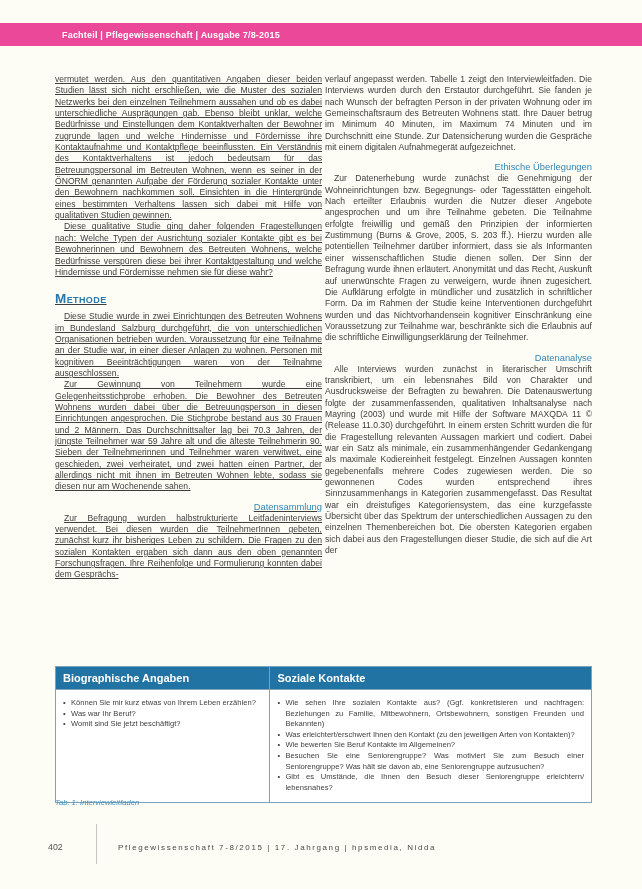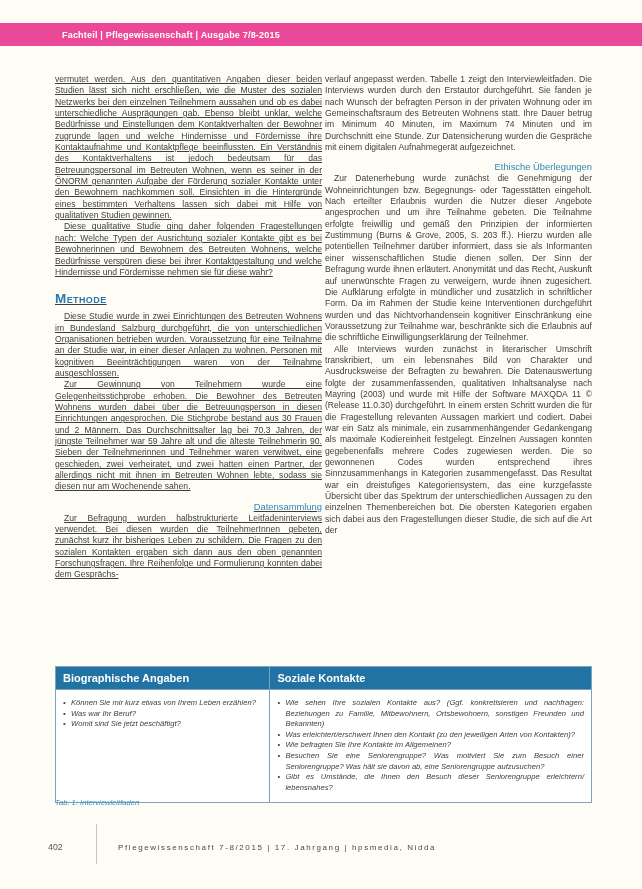--- a/index.html
+++ b/index.html
@@ -39,21 +39,21 @@
     border:1px solid #7ea3bd;background:#ffffff;
   }
   table.itable th{
     background:#2173a3;color:#ffffff;font-size:11px;font-weight:600;
     text-align:left;padding:5px 7px;border:1px solid #7ea3bd;
   }
   table.itable td{
     vertical-align:top;padding:8px 7px 9px;border:1px solid #7ea3bd;
     font-size:7.6px;line-height:10.6px;
   }
-  td ul{margin:0;padding:0;list-style:none;font-style:italic;}
+  td ul{margin:0;padding:0;list-style:none;}
   td li{
     position:relative;padding-left:8px;text-align:justify;color:#3e3e3e;
   }
   td li::before{
     content:"\2022";position:absolute;left:0;top:0;color:#3e3e3e;
   }
   .caption{
     position:absolute;left:55px;top:798px;font-size:7.6px;font-style:italic;
     color:#3e8fc0;
   }
@@ -85,20 +85,21 @@
     <p class="ind">Diese Studie wurde in zwei Einrichtungen des Betreuten Wohnens im Bundesland Salzburg durchgeführt, die von unterschiedlichen Organisationen betrieben wurden. Voraussetzung für eine Teilnahme an der Studie war, in einer dieser Anlagen zu wohnen. Personen mit kognitiven Beeinträchtigungen waren von der Teilnahme ausgeschlossen.</p>
     <p class="ind">Zur Gewinnung von Teilnehmern wurde eine Gelegenheitsstichprobe erhoben. Die Bewohner des Betreuten Wohnens wurden dabei über die Betreuungsperson in diesen Einrichtungen angesprochen. Die Stichprobe bestand aus 30 Frauen und 2 Männern. Das Durchschnittsalter lag bei 70.3 Jahren, der jüngste Teilnehmer war 59 Jahre alt und die älteste Teilnehmerin 90. Sieben der Teilnehmerinnen und Teilnehmer waren verwitwet, eine geschieden, zwei verheiratet, und zwei hatten einen Partner, der allerdings nicht mit ihnen im Betreuten Wohnen lebte, sodass sie diesen nur am Wochenende sahen.</p>
     <h3 class="sub">Datensammlung</h3>
     <p class="ind">Zur Befragung wurden halbstrukturierte Leitfadeninterviews verwendet. Bei diesen wurden die TeilnehmerInnen gebeten, zunächst kurz ihr bisheriges Leben zu schildern. Die Fragen zu den sozialen Kontakten ergaben sich dann aus den oben genannten Forschungsfragen. Ihre Reihenfolge und Formulierung konnten dabei dem Gesprächs-</p>
   </div>
 
   <div class="col col-right">
     <p>verlauf angepasst werden. Tabelle 1 zeigt den Interviewleitfaden. Die Interviews wurden durch den Erstautor durchgeführt. Sie fanden je nach Wunsch der befragten Person in der privaten Wohnung oder im Gemeinschaftsraum des Betreuten Wohnens statt. Ihre Dauer betrug im Minimum 40 Minuten, im Maximum 74 Minuten und im Durchschnitt eine Stunde. Zur Datensicherung wurden die Gespräche mit einem digitalen Aufnahmegerät aufgezeichnet.</p>
     <h3 class="sub">Ethische Überlegungen</h3>
     <p class="ind">Zur Datenerhebung wurde zunächst die Genehmigung der Wohneinrichtungen bzw. Begegnungs- oder Tagesstätten eingeholt. Nach erteilter Erlaubnis wurden die Nutzer dieser Angebote angesprochen und um ihre Teilnahme gebeten. Die Teilnahme erfolgte freiwillig und gemäß den Prinzipien der informierten Zustimmung (Burns &amp; Grove, 2005, S. 203 ff.). Hierzu wurden alle potentiellen Teilnehmer darüber informiert, dass sie als Informanten einer wissenschaftlichen Studie dienen sollen. Der Sinn der Befragung wurde ihnen erläutert. Anonymität und das Recht, Auskunft auf unerwünschte Fragen zu verweigern, wurde ihnen zugesichert. Die Aufklärung erfolgte in mündlicher und zusätzlich in schriftlicher Form. Da im Rahmen der Studie keine Interventionen durchgeführt wurden und das Nichtvorhandensein kognitiver Einschränkung eine Voraussetzung zur Teilnahme war, beschränkte sich die Erlaubnis auf die schriftliche Einwilligungserklärung der Teilnehmer.</p>
+    <h3 class="sub">Datenanalyse</h3>
     <p class="ind">Alle Interviews wurden zunächst in literarischer Umschrift transkribiert, um ein lebensnahes Bild von Charakter und Ausdrucksweise der Befragten zu bewahren. Die Datenauswertung folgte der zusammenfassenden, qualitativen Inhaltsanalyse nach Mayring (2003) und wurde mit Hilfe der Software MAXQDA 11 © (Release 11.0.30) durchgeführt. In einem ersten Schritt wurden die für die Fragestellung relevanten Aussagen markiert und codiert. Dabei war ein Satz als minimale, ein zusammenhängender Gedankengang als maximale Kodiereinheit festgelegt. Einzelnen Aussagen konnten gegebenenfalls mehrere Codes zugewiesen werden. Die so gewonnenen Codes wurden entsprechend ihres Sinnzusammenhangs in Kategorien zusammengefasst. Das Resultat war ein dreistufiges Kategoriensystem, das eine kurzgefasste Übersicht über das Spektrum der unterschiedlichen Aussagen zu den einzelnen Themenbereichen bot. Die obersten Kategorien ergaben sich dabei aus den Fragestellungen dieser Studie, die sich auf die Art der</p>
   </div>
 
   <div class="tablewrap">
     <table class="itable">
       <colgroup>
           <col style="width:40%">
           <col style="width:60%">
         </colgroup>
       <thead>
@@ -113,21 +114,21 @@
             <ul>
               <li>Können Sie mir kurz etwas von Ihrem Leben erzählen?</li>
               <li>Was war Ihr Beruf?</li>
               <li>Womit sind Sie jetzt beschäftigt?</li>
             </ul>
           </td>
           <td>
             <ul>
               <li>Wie sehen Ihre sozialen Kontakte aus? (Ggf. konkretisieren und nachfragen: Beziehungen zu Familie, Mitbewohnern, Ortsbewohnern, sonstigen Freunden und Bekannten)</li>
               <li>Was erleichtert/erschwert Ihnen den Kontakt (zu den jeweiligen Arten von Kontakten)?</li>
-              <li>Wie befragten Sie Ihre Kontakte im Allgemeinen?</li>
+              <li>Wie bewerten Sie Beruf Kontakte im Allgemeinen?</li>
               <li>Besuchen Sie eine Seniorengruppe? Was motiviert Sie zum Besuch einer Seniorengruppe? Was hält sie davon ab, eine Seniorengruppe aufzusuchen?</li>
               <li>Gibt es Umstände, die Ihnen den Besuch dieser Seniorengruppe erleichtern/ lebensnahes?</li>
             </ul>
           </td>
         </tr>
       </tbody>
     </table>
   </div>
 
   <div class="caption">Tab. 1: Interviewleitfaden</div>

